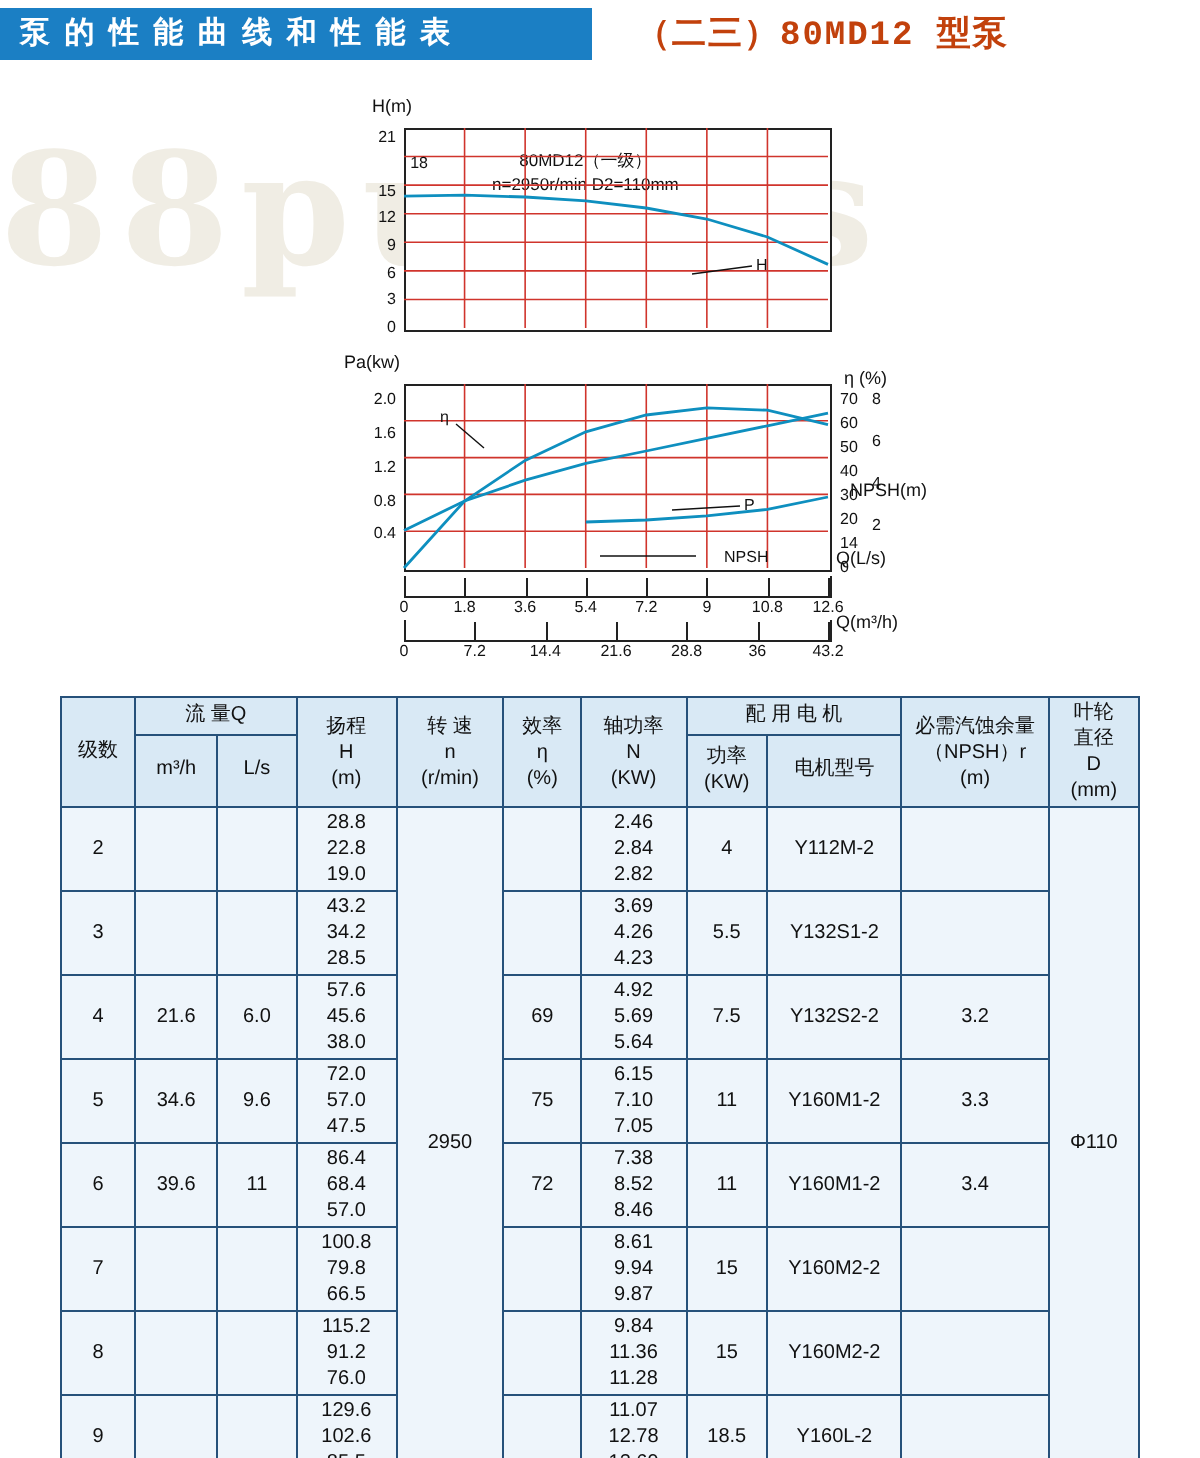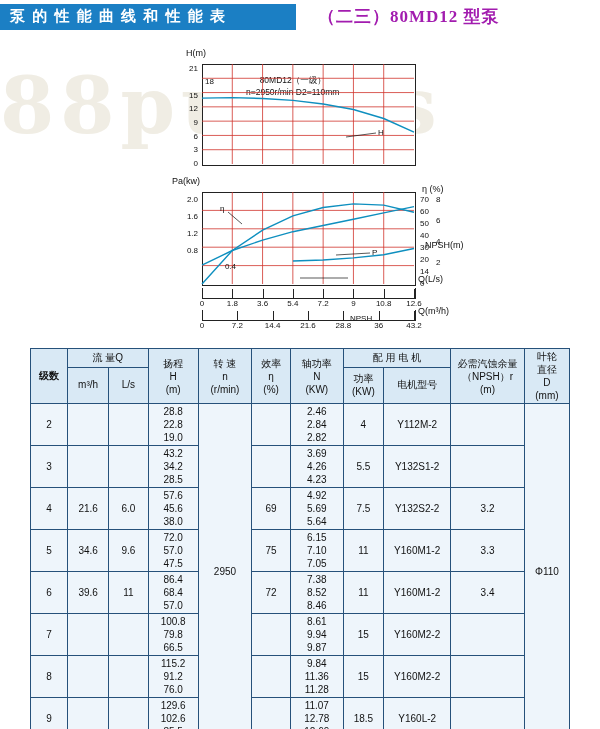--- a/index.html
+++ b/index.html
@@ -19,22 +19,22 @@
     position:absolute;left:0;top:4px;width:296px;height:26px;
     background:#1b7fc4;
   }
   .header-title{
     position:absolute;left:10px;top:7px;
     font-size:15px;font-weight:bold;color:#ffffff;letter-spacing:1px;
     font-family:"DejaVu Sans","Liberation Sans",sans-serif;
   }
   .header-sub{
     position:absolute;left:318px;top:5px;
-    font-size:17px;font-weight:bold;color:#a21caf;letter-spacing:1px;
-    font-family:Liberation Serif, serif;
+    font-size:17px;font-weight:bold;color:#c2410c;letter-spacing:1px;
+    font-family:Liberation Mono, monospace;
   }
   
   .watermark{
     position:absolute;left:0;top:60px;width:600px;height:280px;
     font-size:78px;font-weight:bold;color:#f0ede4;
     letter-spacing:6px;
     white-space:nowrap;
     overflow:hidden;
     z-index:0;
     font-family:"DejaVu Serif","Liberation Serif",serif;
@@ -154,21 +154,21 @@
     </svg>
   <div id="tick-layer">
       <div class="tick" style="left: 36px; top: 117px; width: 12px; text-align: right;">0</div>
       <div class="tick" style="left: 36px; top: 103.364px; width: 12px; text-align: right;">3</div>
       <div class="tick" style="left: 36px; top: 89.7273px; width: 12px; text-align: right;">6</div>
       <div class="tick" style="left: 36px; top: 76.0909px; width: 12px; text-align: right;">9</div>
       <div class="tick" style="left: 36px; top: 62.4545px; width: 12px; text-align: right;">12</div>
       <div class="tick" style="left: 36px; top: 48.8182px; width: 12px; text-align: right;">15</div>
       <div class="tick" style="left: 36px; top: 35.1818px; width: 12px; text-align: right; margin-left: 16px;">18</div>
       <div class="tick" style="left: 36px; top: 21.5455px; width: 12px; text-align: right;">21</div>
-      <div class="tick" style="left: 32px; top: 220.273px; width: 16px; text-align: right; margin-left: 38px;">0.4</div>
+      <div class="tick" style="left: 32px; top: 220.273px; width: 16px; text-align: right;">0.4</div>
       <div class="tick" style="left: 32px; top: 203.545px; width: 16px; text-align: right;">0.8</div>
       <div class="tick" style="left: 32px; top: 186.818px; width: 16px; text-align: right;">1.2</div>
       <div class="tick" style="left: 32px; top: 170.091px; width: 16px; text-align: right;">1.6</div>
       <div class="tick" style="left: 32px; top: 153.364px; width: 16px; text-align: right;">2.0</div>
       <div class="tick" style="left: 270px; top: 237px;">0</div>
       <div class="tick" style="left: 270px; top: 225.052px;">14</div>
       <div class="tick" style="left: 270px; top: 213.104px;">20</div>
       <div class="tick" style="left: 270px; top: 201.156px;">30</div>
       <div class="tick" style="left: 270px; top: 189.208px;">40</div>
       <div class="tick" style="left: 270px; top: 177.26px;">50</div>
@@ -206,33 +206,33 @@
       <div style="position: absolute; left: 193.333px; top: 269px; width: 1px; height: 10px; background: rgb(34, 34, 34);"></div>
       <div class="tick" style="left: 220.667px; top: 279px; width: 16px; text-align: center;">36</div>
       <div style="position: absolute; left: 228.667px; top: 269px; width: 1px; height: 10px; background: rgb(34, 34, 34);"></div>
       <div class="tick" style="left: 256px; top: 279px; width: 16px; text-align: center;">43.2</div>
       <div style="position: absolute; left: 264px; top: 269px; width: 1px; height: 10px; background: rgb(34, 34, 34);"></div>
     </div>
 
   <div class="curve-label" style="left:228px;top:86px;">H</div>
   <div class="curve-label" style="left:70px;top:162px;">η</div>
   <div class="curve-label" style="left:222px;top:206px;">P</div>
-  <div class="curve-label" style="left:200px;top:232px;margin-top:40px;">NPSH</div>
+  <div class="curve-label" style="left:212px;top:232px;">NPSH</div>
 
   <div class="xscale" id="xs1" style="left:52px;top:246px;width:212px;"></div>
   <div class="xscale" id="xs2" style="left:52px;top:268px;width:212px;"></div>
   <div class="axis-label" style="left:268px;top:232px;">Q(L/s)</div>
   <div class="axis-label" style="left:268px;top:264px;">Q(m³/h)</div>
 </div>
 
 <div class="table-wrap">
   <table>
     <thead>
       <tr>
-        <th rowspan="2" style="width:40px;font-weight:bold;">级数</th>
+        <th rowspan="2" style="width:40px;">级数</th>
         <th colspan="2" style="width:84px;">流  量Q</th>
         <th rowspan="2" style="width:52px;"><span class="cellstack" id="th-head-txt">扬程<br>H<br>(m)</span></th>
         <th rowspan="2" style="width:56px;"><span class="cellstack" id="th-speed-txt">转  速<br>n<br>(r/min)</span></th>
         <th rowspan="2" style="width:40px;"><span class="cellstack" id="th-eff-txt">效率<br>η<br>(%)</span></th>
         <th rowspan="2" style="width:56px;"><span class="cellstack" id="th-power-txt">轴功率<br>N<br>(KW)</span></th>
         <th colspan="2" style="width:110px;">配 用 电 机</th>
         <th rowspan="2" style="width:76px;"><span class="cellstack" id="th-npsh-txt">必需汽蚀余量<br>（NPSH）r<br>(m)</span></th>
         <th rowspan="2" style="width:46px;"><span class="cellstack" id="th-imp-txt">叶轮<br>直径<br>D<br>(mm)</span></th>
       </tr>
       <tr>

